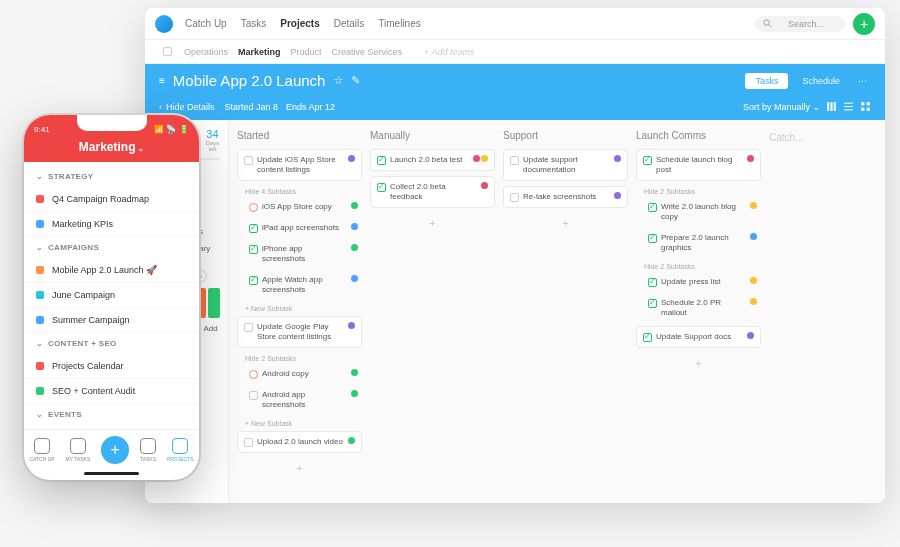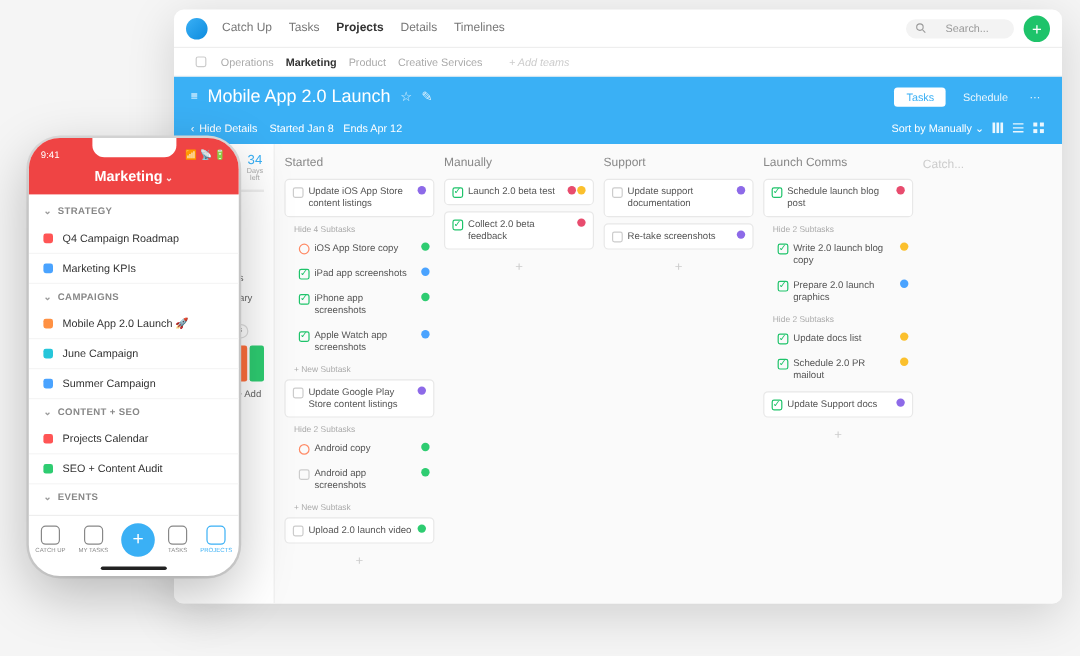--- a/index.html
+++ b/index.html
@@ -328,21 +328,21 @@
           <div class="card sub">
             <span class="ck done"></span>
             <span class="txt">Prepare 2.0 launch graphics</span>
             <span class="dots">
               <span class="dot" style="background: rgb(74, 163, 255);"></span>
             </span>
           </div>
           <div class="sublabel">Hide 2 Subtasks</div>
           <div class="card sub">
             <span class="ck done"></span>
-            <span class="txt">Update docs list</span>
+            <span class="txt">Update press list</span>
             <span class="dots">
               <span class="dot" style="background: rgb(251, 192, 45);"></span>
             </span>
           </div>
           <div class="card sub">
             <span class="ck done"></span>
             <span class="txt">Schedule 2.0 PR mailout</span>
             <span class="dots">
               <span class="dot" style="background: rgb(251, 192, 45);"></span>
             </span>

